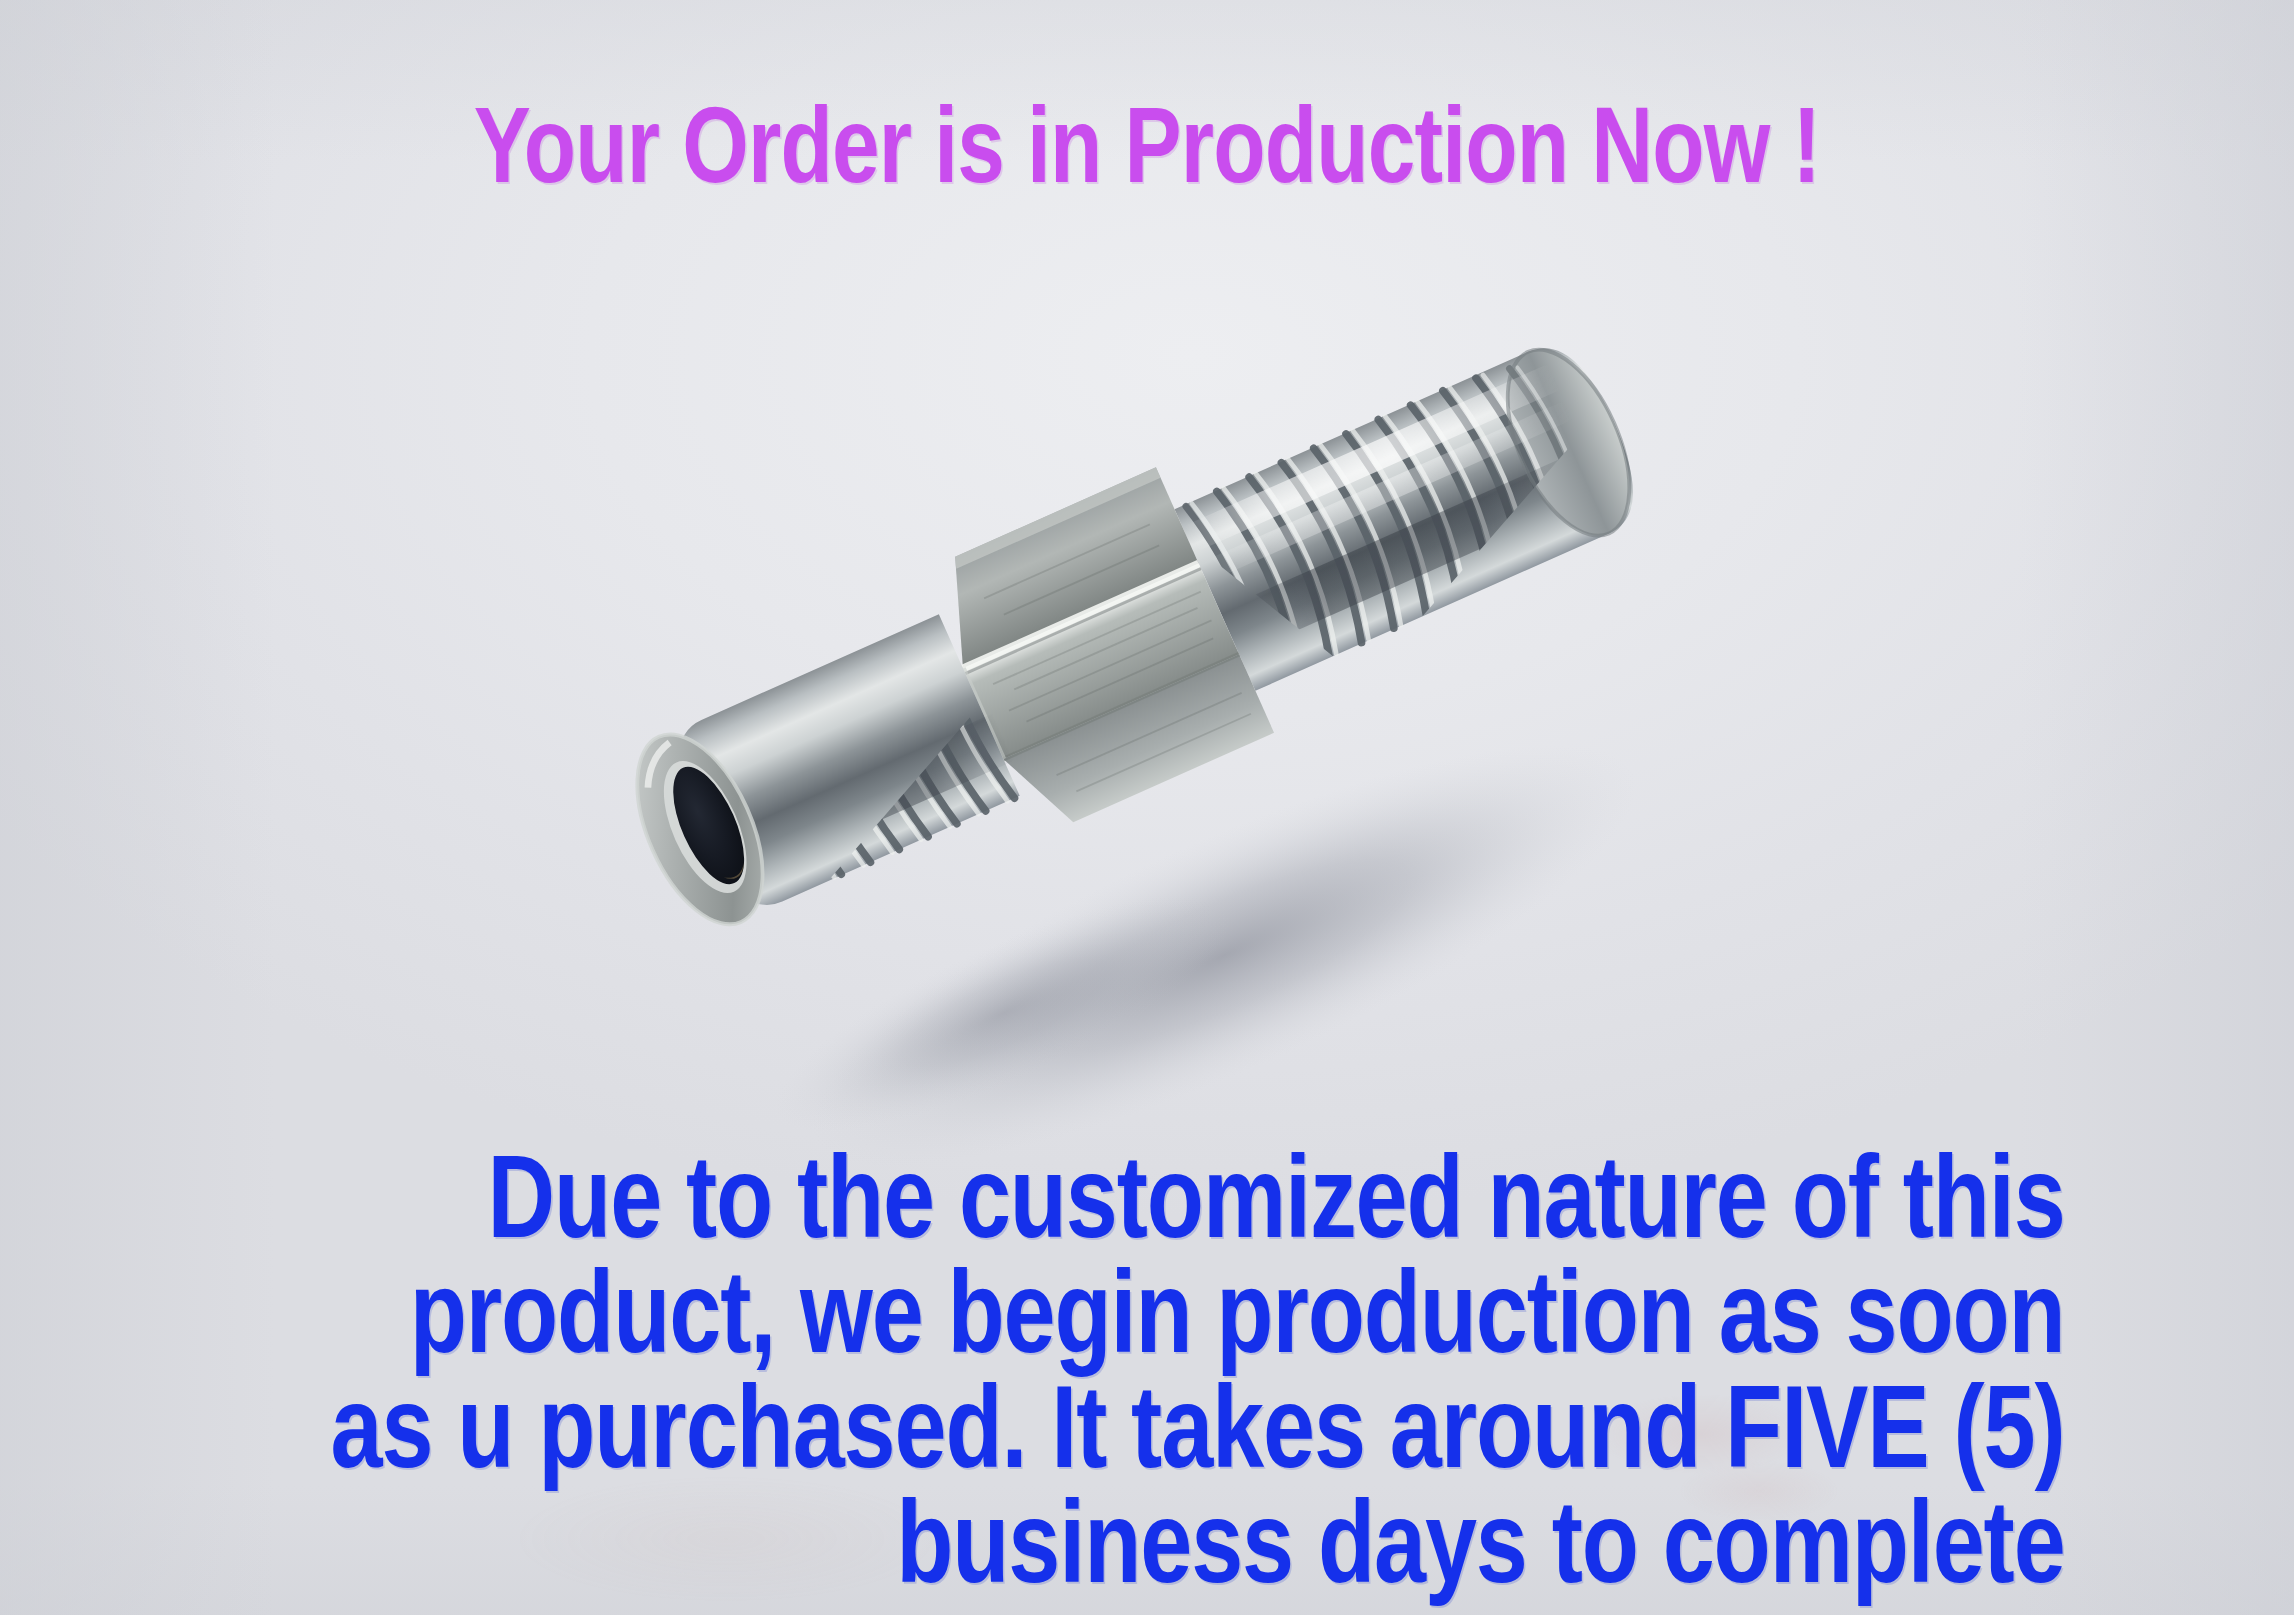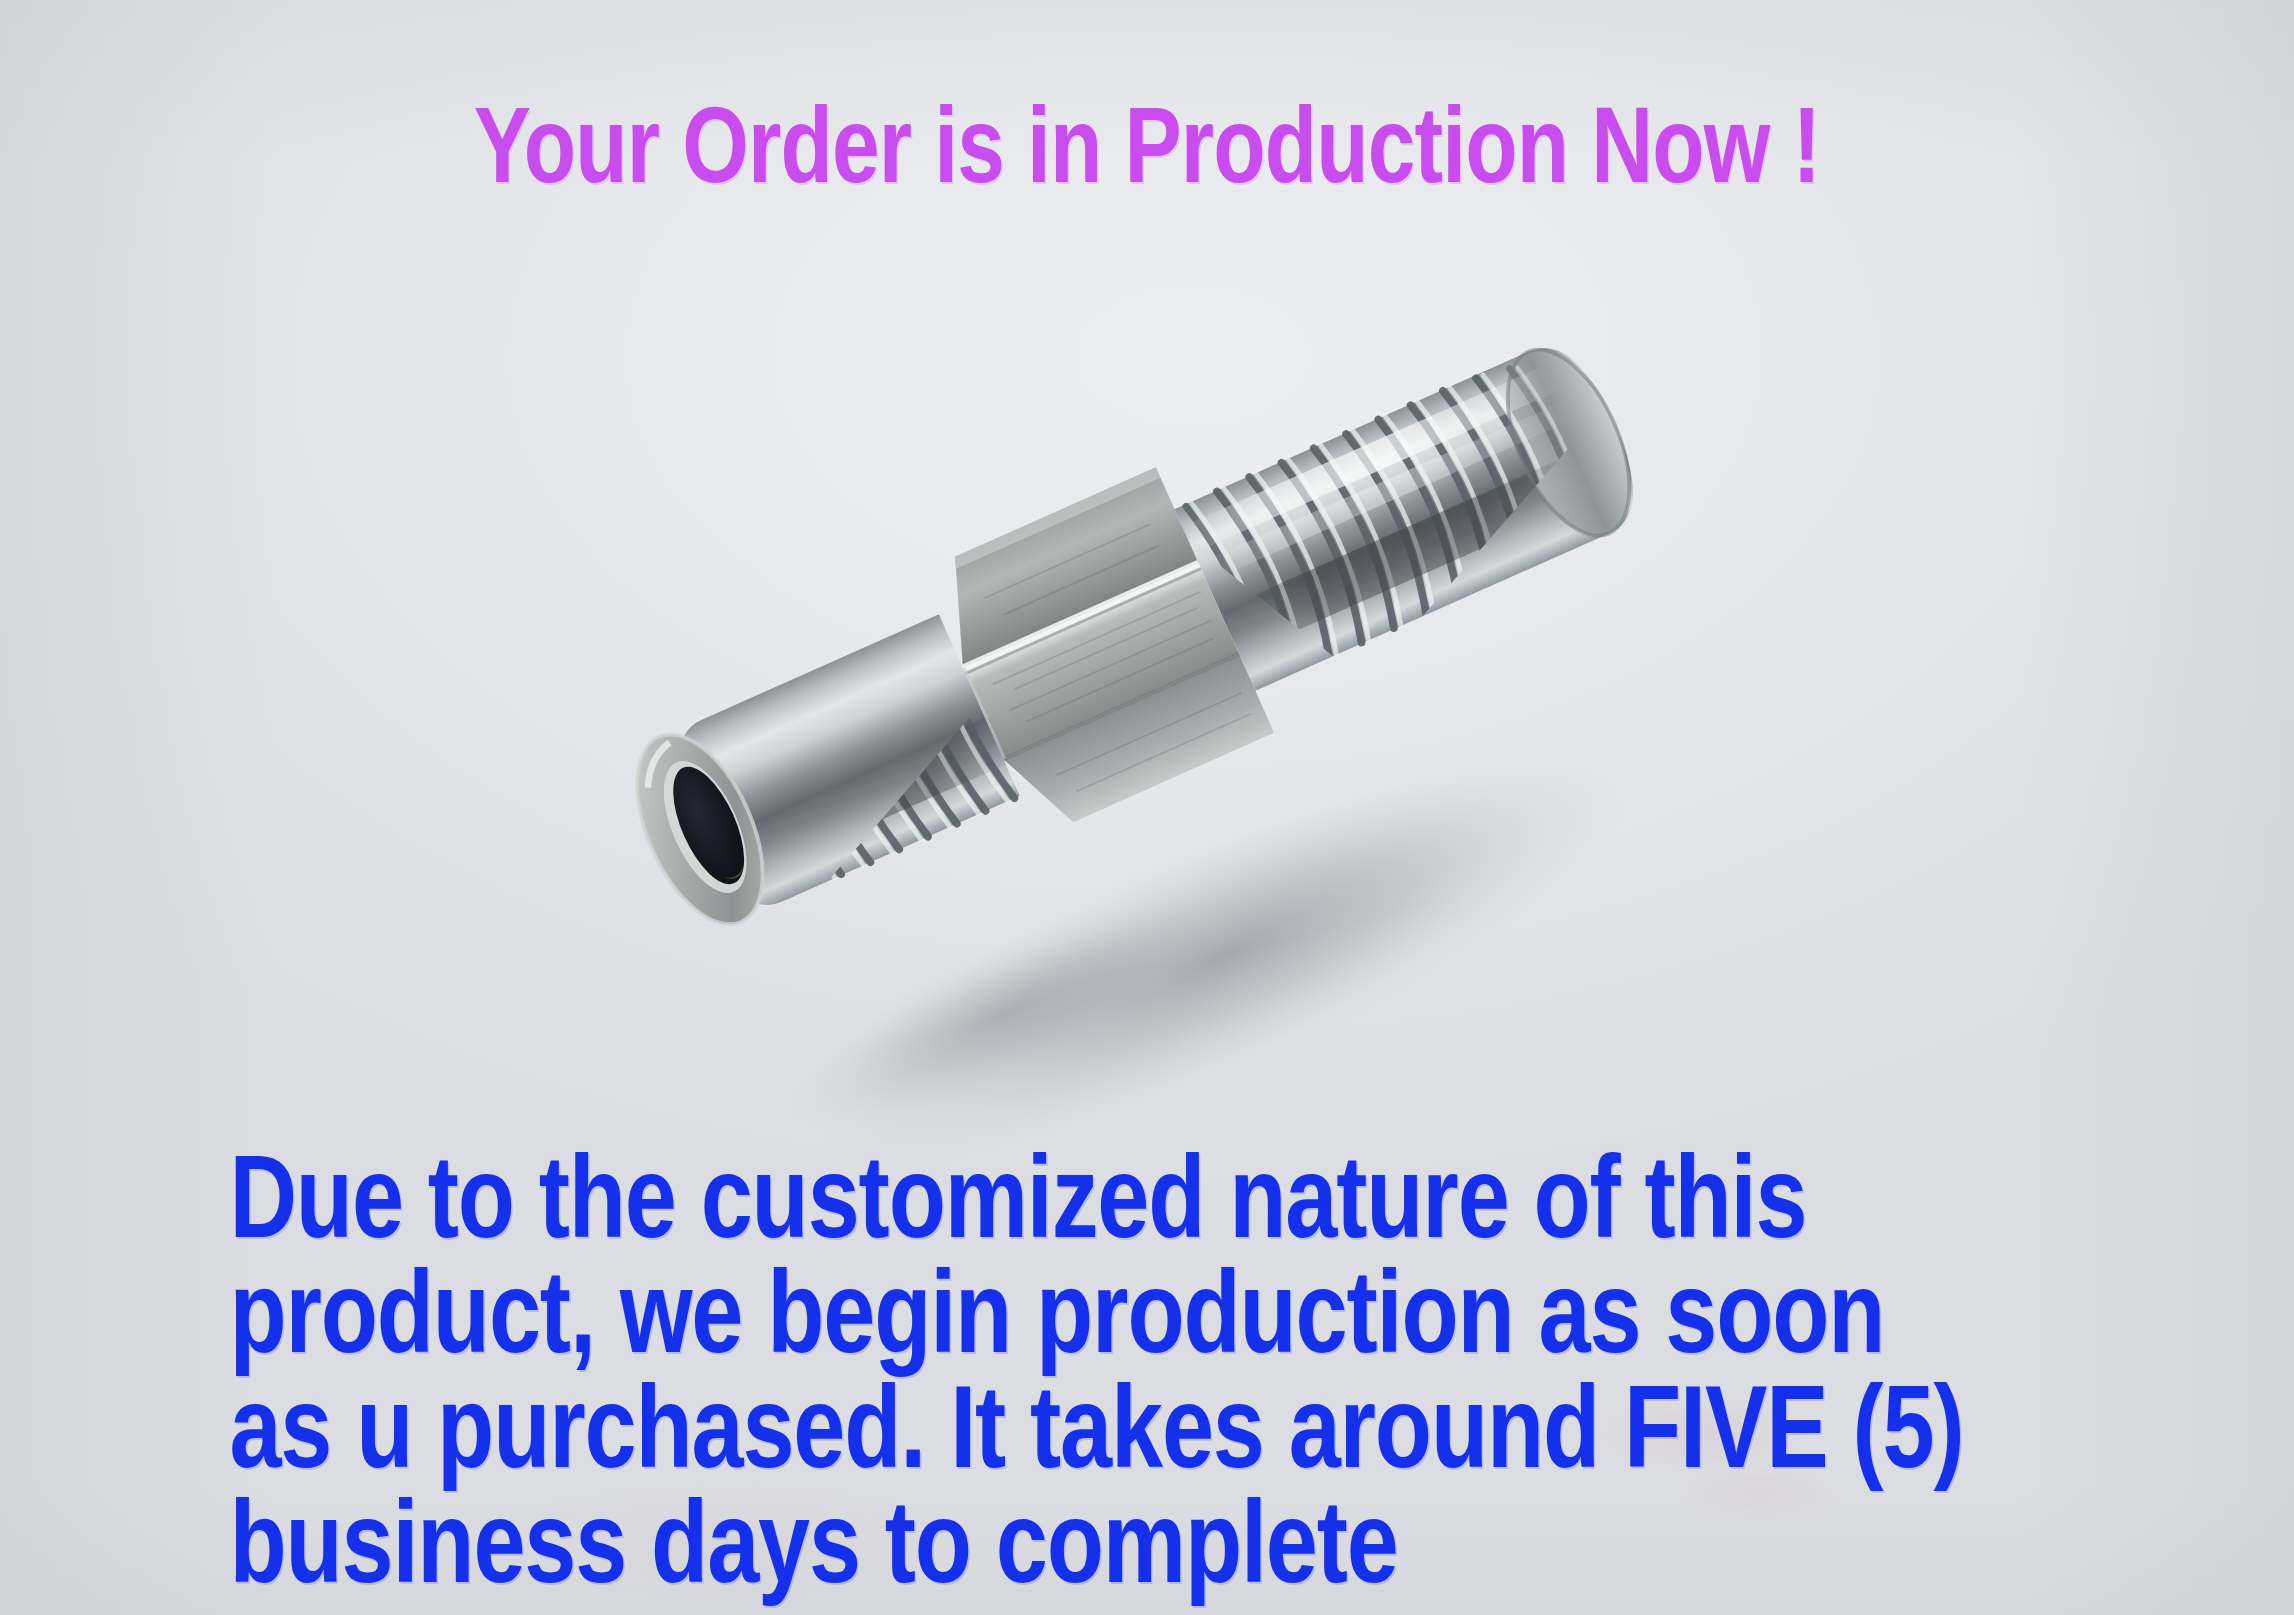--- a/index.html
+++ b/index.html
@@ -68,21 +68,21 @@
     width: 1128px;
     height: 860px;
   }
   #product svg { display: block; width: 100%; height: 100%; }
 
   
   #body-copy {
     position: absolute;
     left: 0; right: 0;
     top: 1139px;
-    text-align: left;
+    text-align: right;
     color: #1530eb;
     font-weight: 700;
     font-size: 117px;
     line-height: 115px;
     letter-spacing: -1.4px;
     user-select: none;
   }
   #body-copy .line {
     display: block;
     transform: scaleX(.80);

